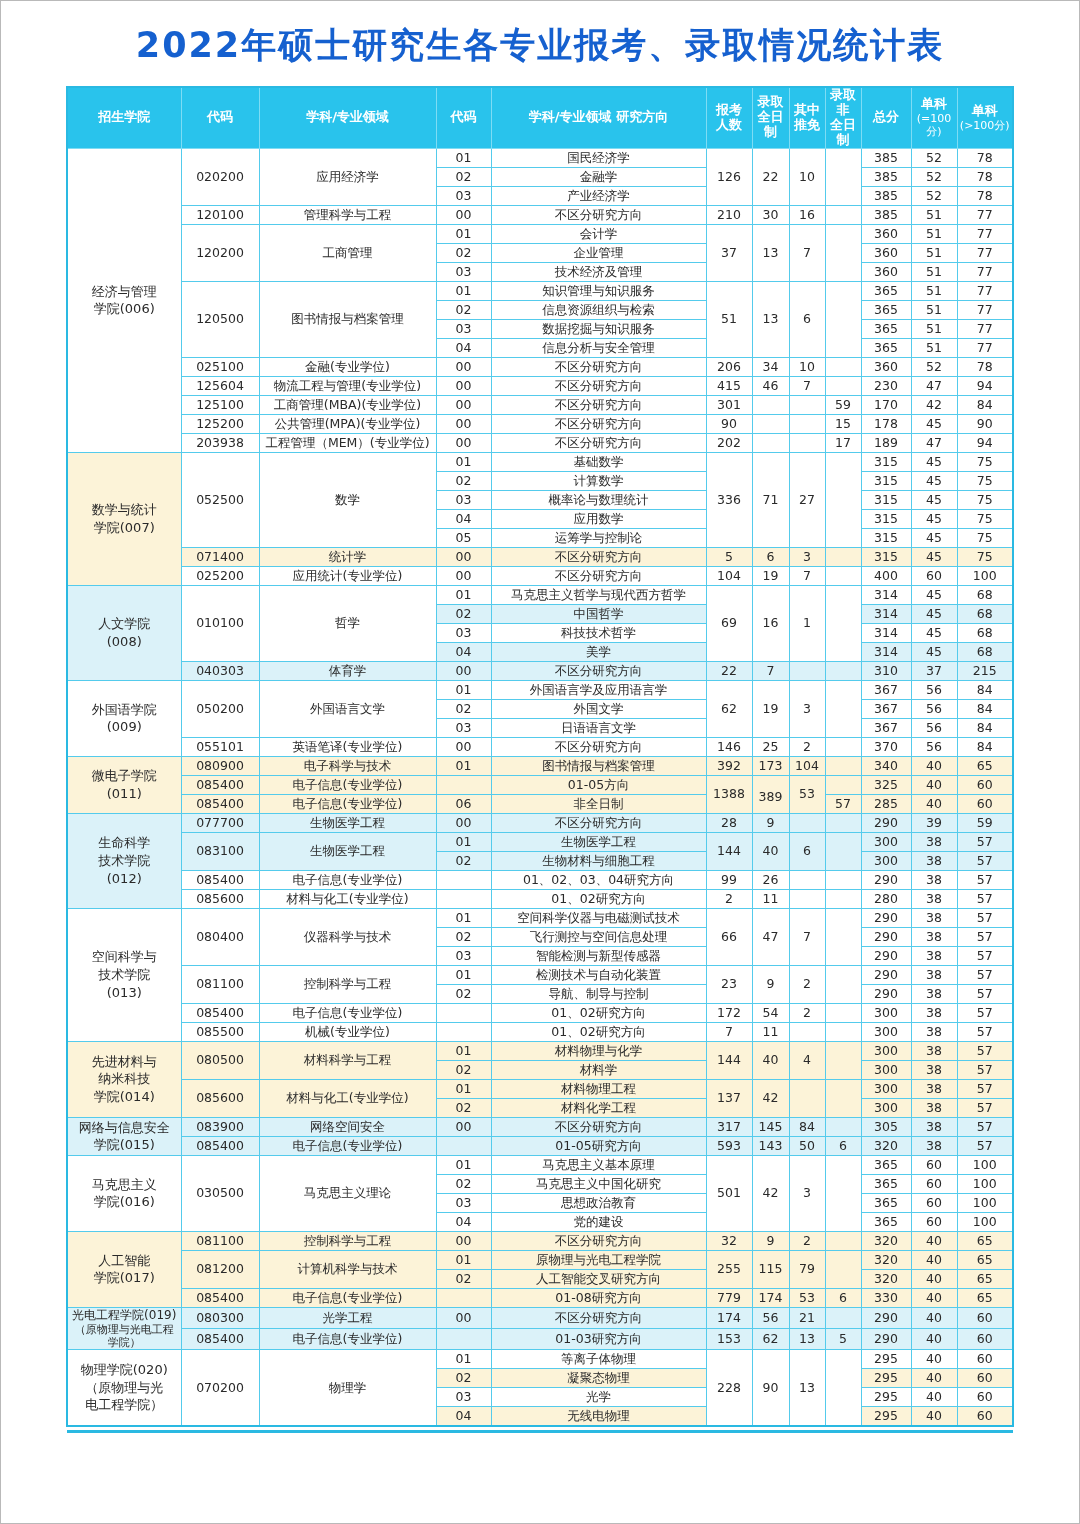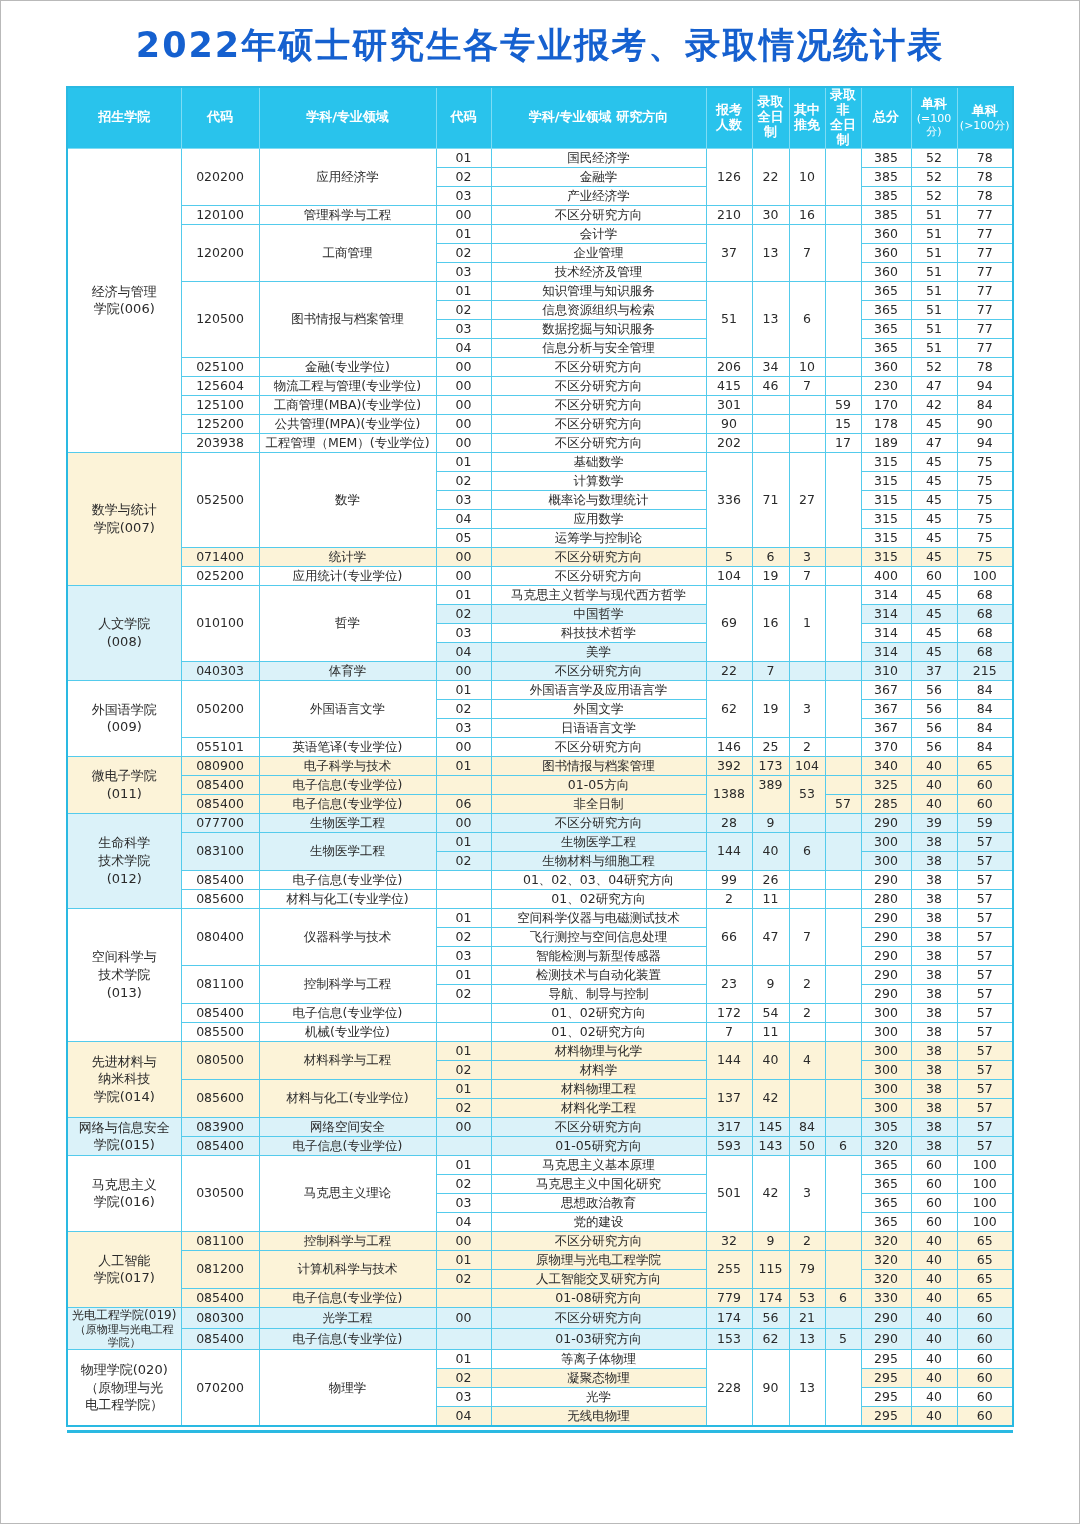--- a/index.html
+++ b/index.html
@@ -55,21 +55,21 @@
     line-height:1.12;
     padding:0 2px;
     white-space:pre-line;
     overflow:hidden;
     background:#ffffff;
   }
   table.stats td.bg-c{background:#fcf3d8;}
   table.stats td.bg-b{background:#dbf2f9;}
   table.stats td.college{font-size:13px;line-height:1.35;text-align:center;}
   table.stats td.sm{font-size:12px;line-height:1.25;}
-  table.stats td.vtop{vertical-align:top;padding-top:2px;}
+  table.stats td.vtop{vertical-align:top;padding-top:14px;}
   .cell-sub{font-size:11px;line-height:1.2;}
   th .cell-sub{font-size:11px;font-weight:normal;}
   .bottom-rule{
     width:946px;
     margin:3px auto 0 auto;
     border-top:3px solid #2ab9e2;
   }
 </style>
 </head>
 <body>

